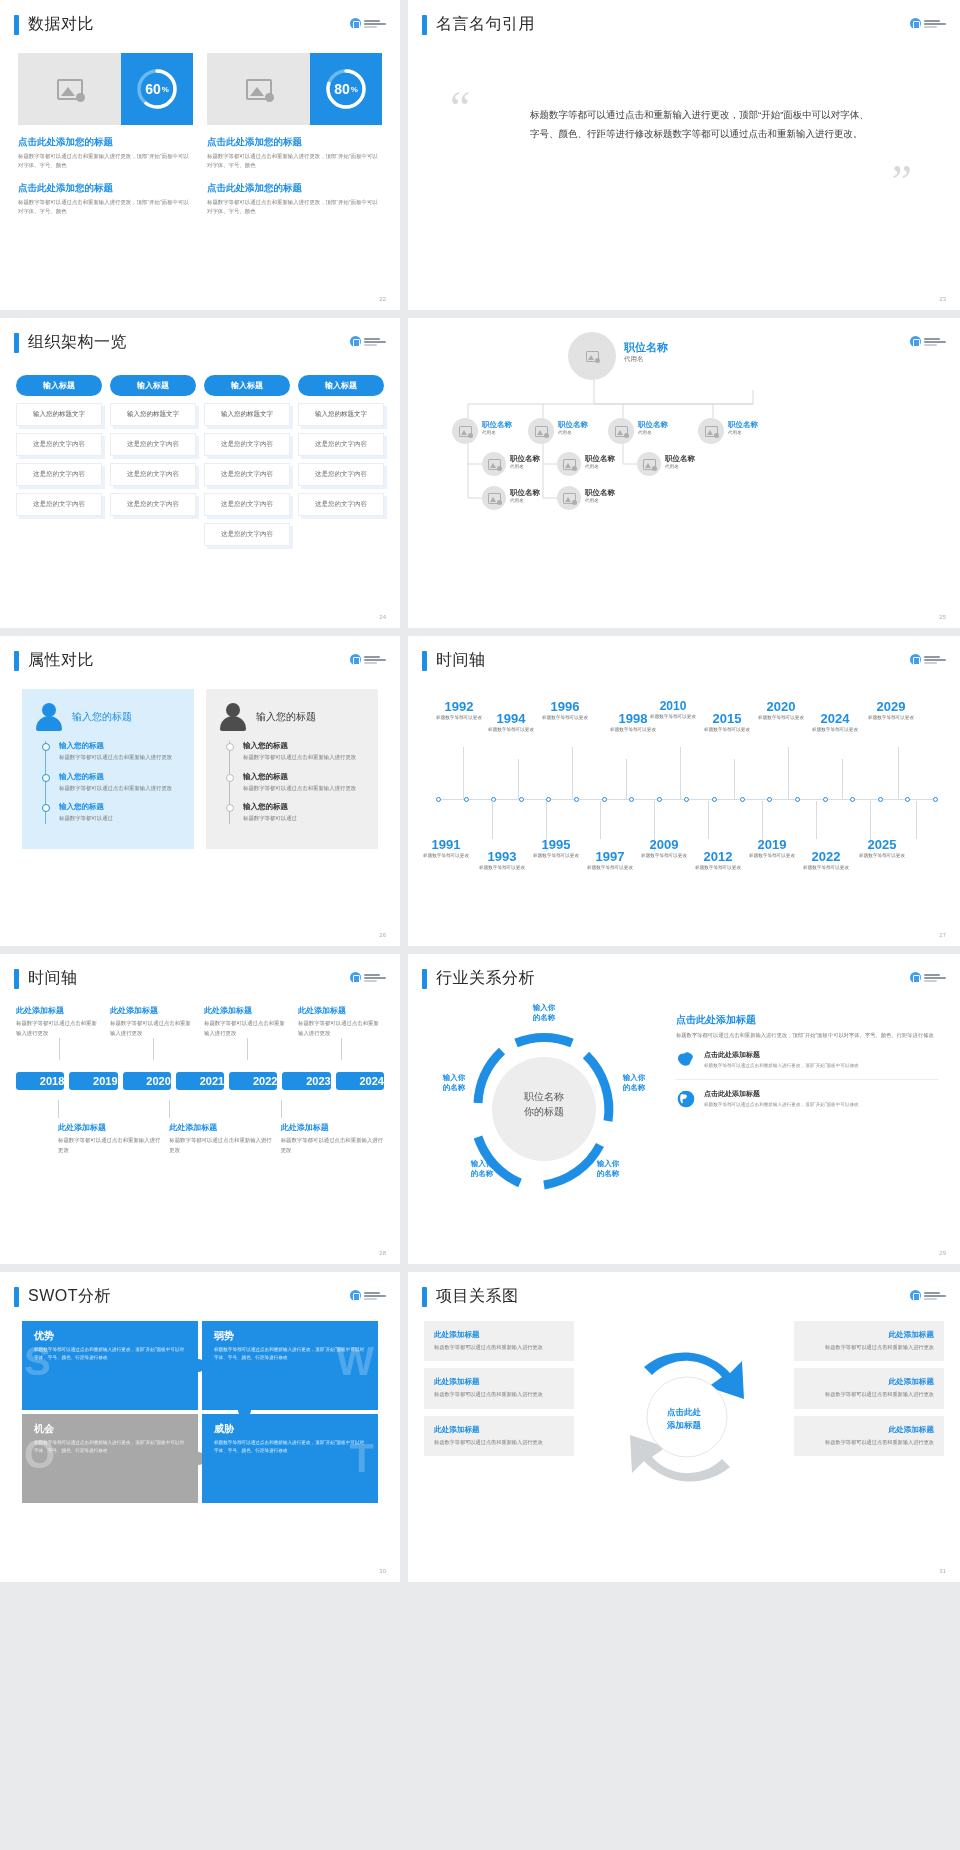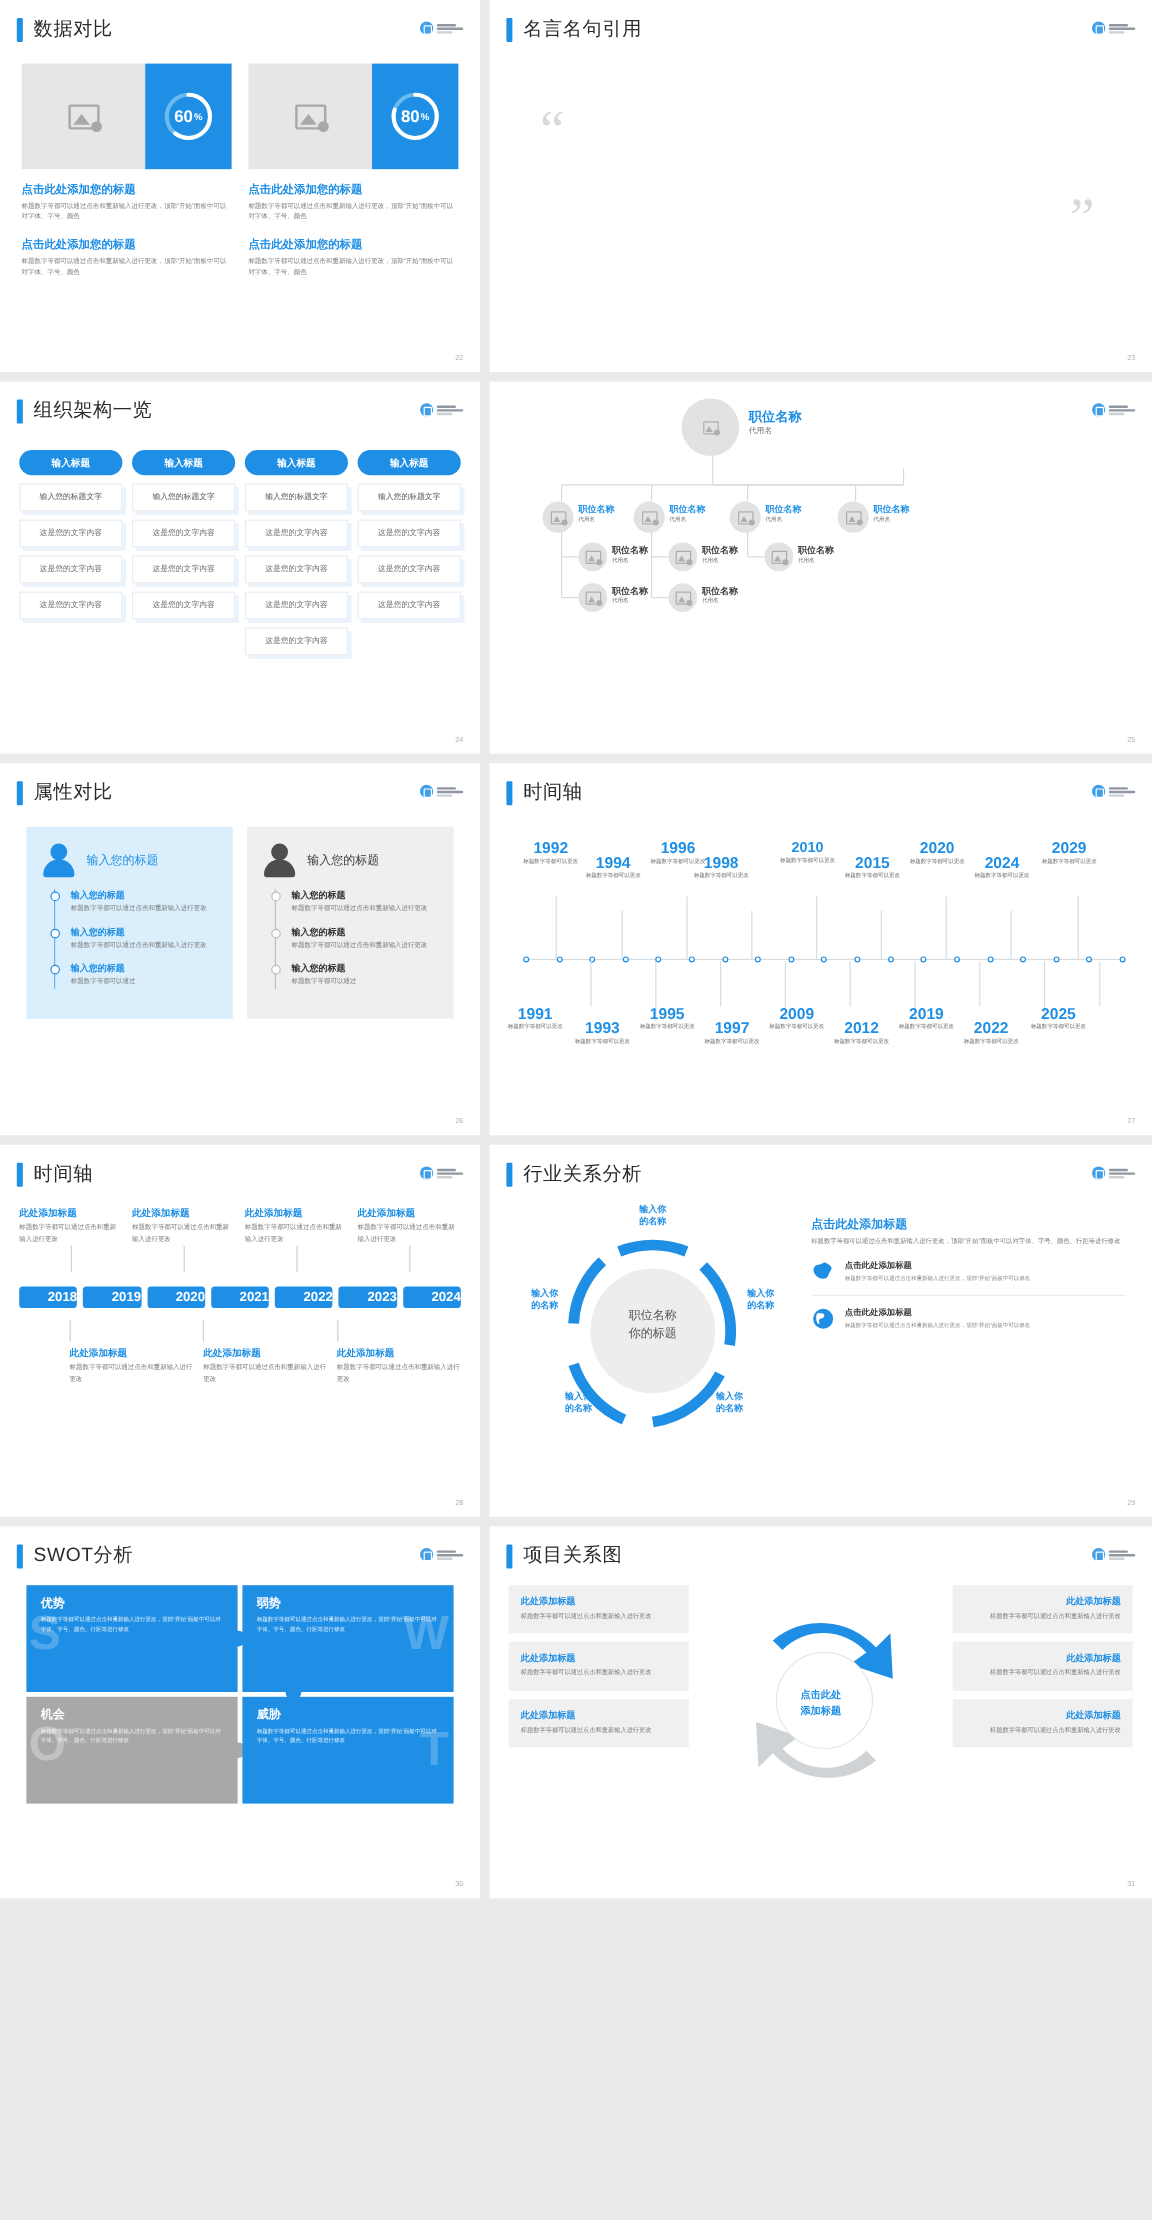--- a/index.html
+++ b/index.html
@@ -25,21 +25,21 @@
   .logo .lg-t { display:flex; flex-direction:column; gap:1px; }
   .logo .lg-t i { display:block; height:2px; background:#7c8694; border-radius:1px; }
   .logo .lg-t i:nth-child(1){width:16px;}
   .logo .lg-t i:nth-child(2){width:22px;}
   .logo .lg-t i:nth-child(3){width:13px;background:#c2c8cf;}
   .pg { position:absolute; right:14px; bottom:8px; font-size:6px; color:#aab0b6; }
 
   
   .dc-wrap{ display:flex; gap:14px; padding:18px 18px 0 18px; }
   .dc-col{ flex:1; }
-  .dc-card{ display:flex; height:88px;text-align:center; }
+  .dc-card{ display:flex; height:72px;text-align:center; }
   .dc-img{ flex:1; background:#e6e6e6; display:flex; align-items:center; justify-content:center;}
   .dc-ring{ width:72px; background:#1f8fe5; display:flex; align-items:center; justify-content:center;}
   .ph-ico{ width:26px;height:21px;border:2.2px solid #a8a8a8;border-radius:2px;position:relative;}
   .ph-ico:before{content:"";position:absolute;left:2px;bottom:2px;width:0;height:0;border-left:7px solid transparent;border-right:7px solid transparent;border-bottom:9px solid #a8a8a8;}
   .ph-ico:after{content:"";position:absolute;right:-4px;bottom:-4px;width:9px;height:9px;border-radius:50%;background:#a8a8a8;}
   .ring{ position:relative; width:46px; height:46px; }
   .ring svg{ display:block; }
   .ring .rv{ position:absolute; inset:0; display:flex; align-items:center; justify-content:center; color:#fff; font-size:14px; font-weight:600;}
   .ring .rv em{ font-style:normal; font-size:8px; margin-left:1px;}
   .dc-t{ color:#1f8fe5; font-size:9.5px; font-weight:700; margin-top:11px; }
@@ -228,20 +228,21 @@
         <span class="lg-c"></span>
         <span class="lg-t">
           <i></i>
           <i></i>
           <i></i>
         </span>
       </div>
 
     <div class="q-wrap">
       <div class="q-mark">“</div>
+      <div class="q-text">标题数字等都可以通过点击和重新输入进行更改，顶部“开始”面板中可以对字体、字号、颜色、行距等进行修改标题数字等都可以通过点击和重新输入进行更改。</div>
       <div class="q-mark2">”</div>
     </div>
     <div class="pg">23</div>
   </div>
 
   <div class="slide w1">
     <div class="s-head">
       <span class="s-bar"></span>
       <span class="s-title big">组织架构一览</span>
     </div>
@@ -504,21 +505,21 @@
           <div class="d">标题数字等都可以更改</div>
         </div>
       <div class="stem" style="left:110px;top:88px;height:40px;"></div>
 
       <div class="yr" style="left:130px;top:28px;width:54px;">
           <div class="y" style="font-size:13px;">1996</div>
           <div class="d">标题数字等都可以更改</div>
         </div>
       <div class="stem" style="left:164px;top:76px;height:52px;"></div>
 
-      <div class="yr" style="left:166px;top:40px;width:54px;">
+      <div class="yr" style="left:198px;top:40px;width:54px;">
           <div class="y" style="font-size:13px;">1998</div>
           <div class="d">标题数字等都可以更改</div>
         </div>
       <div class="stem" style="left:218px;top:88px;height:40px;"></div>
 
       <div class="yr" style="left:238px;top:28px;width:54px;">
           <div class="y" style="font-size:12px;">2010</div>
           <div class="d">标题数字等都可以更改</div>
         </div>
       <div class="stem" style="left:272px;top:76px;height:52px;"></div>

